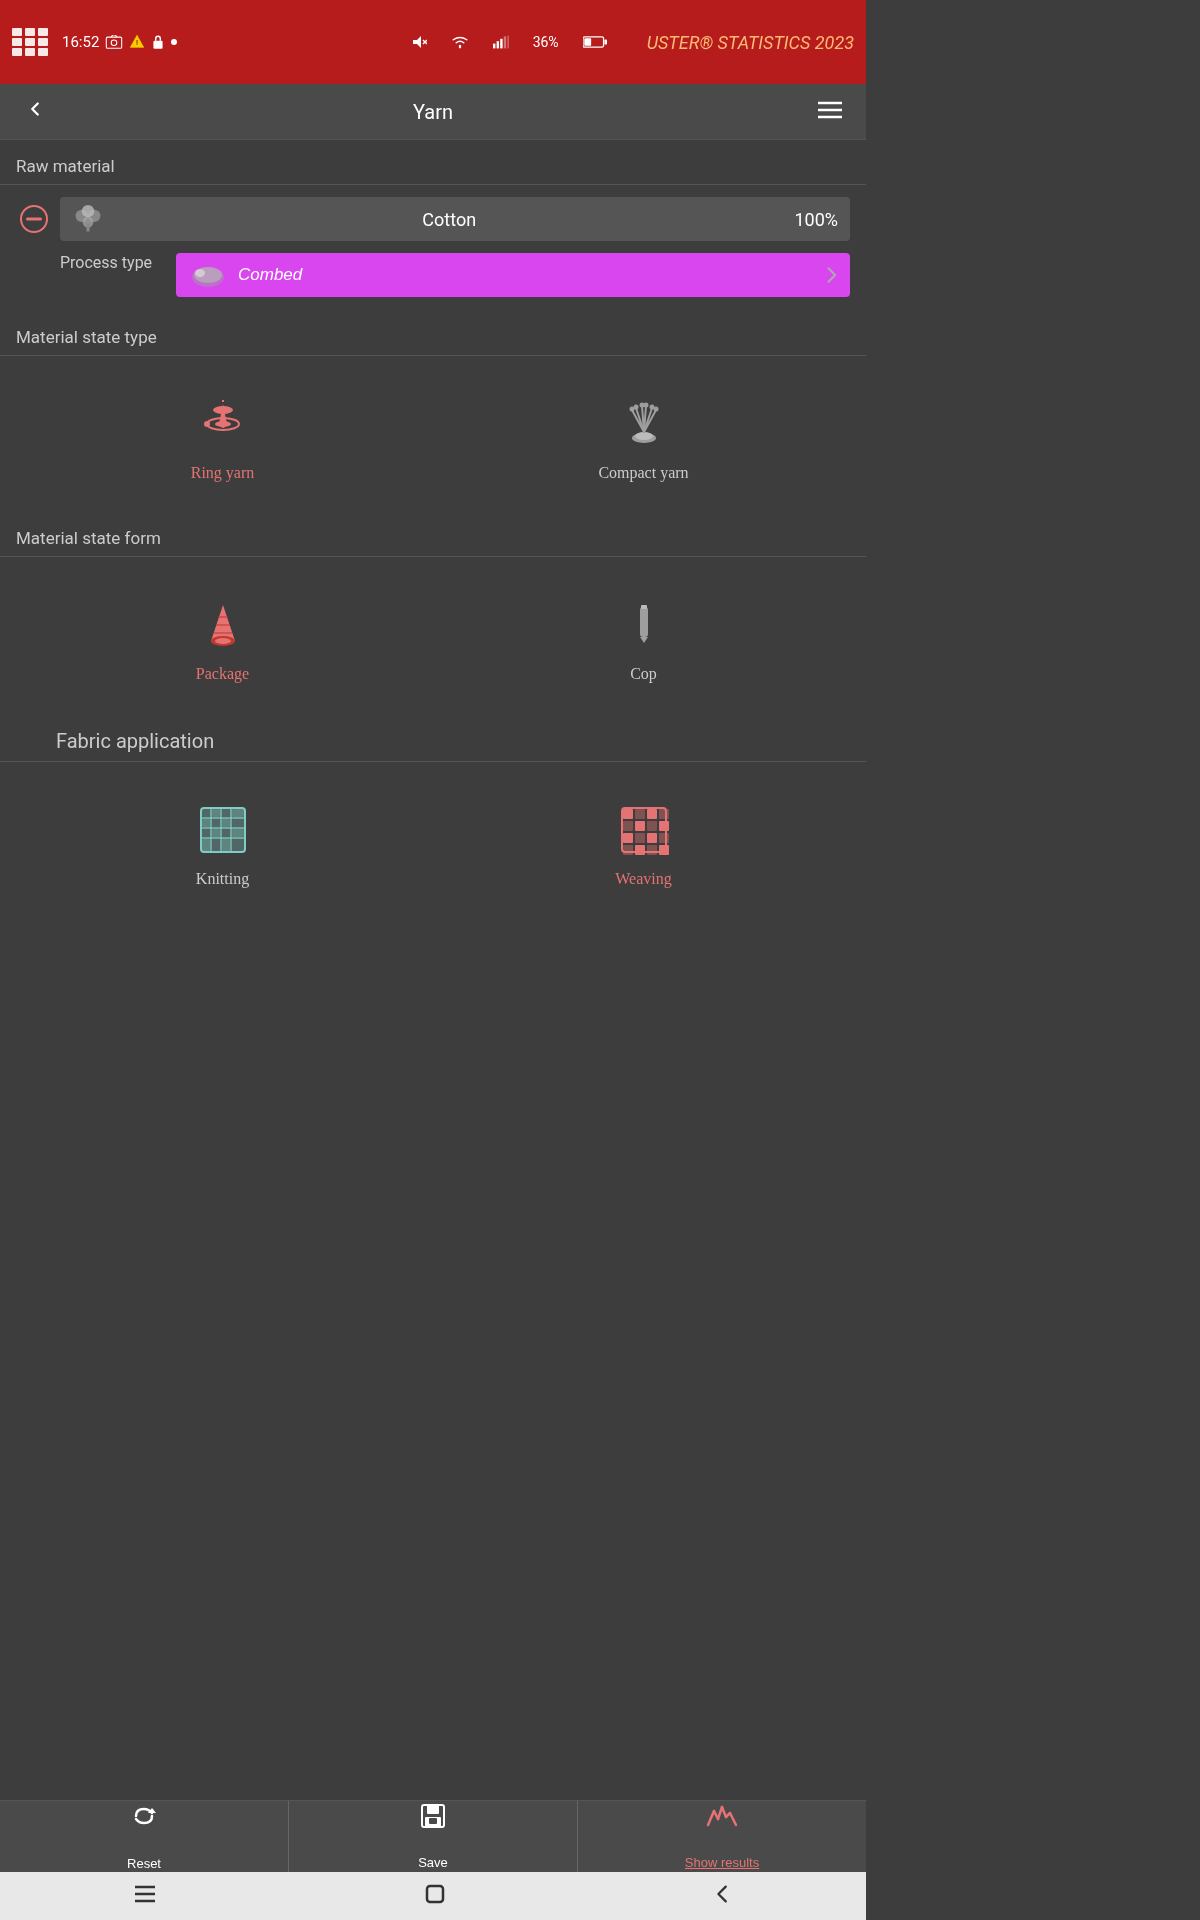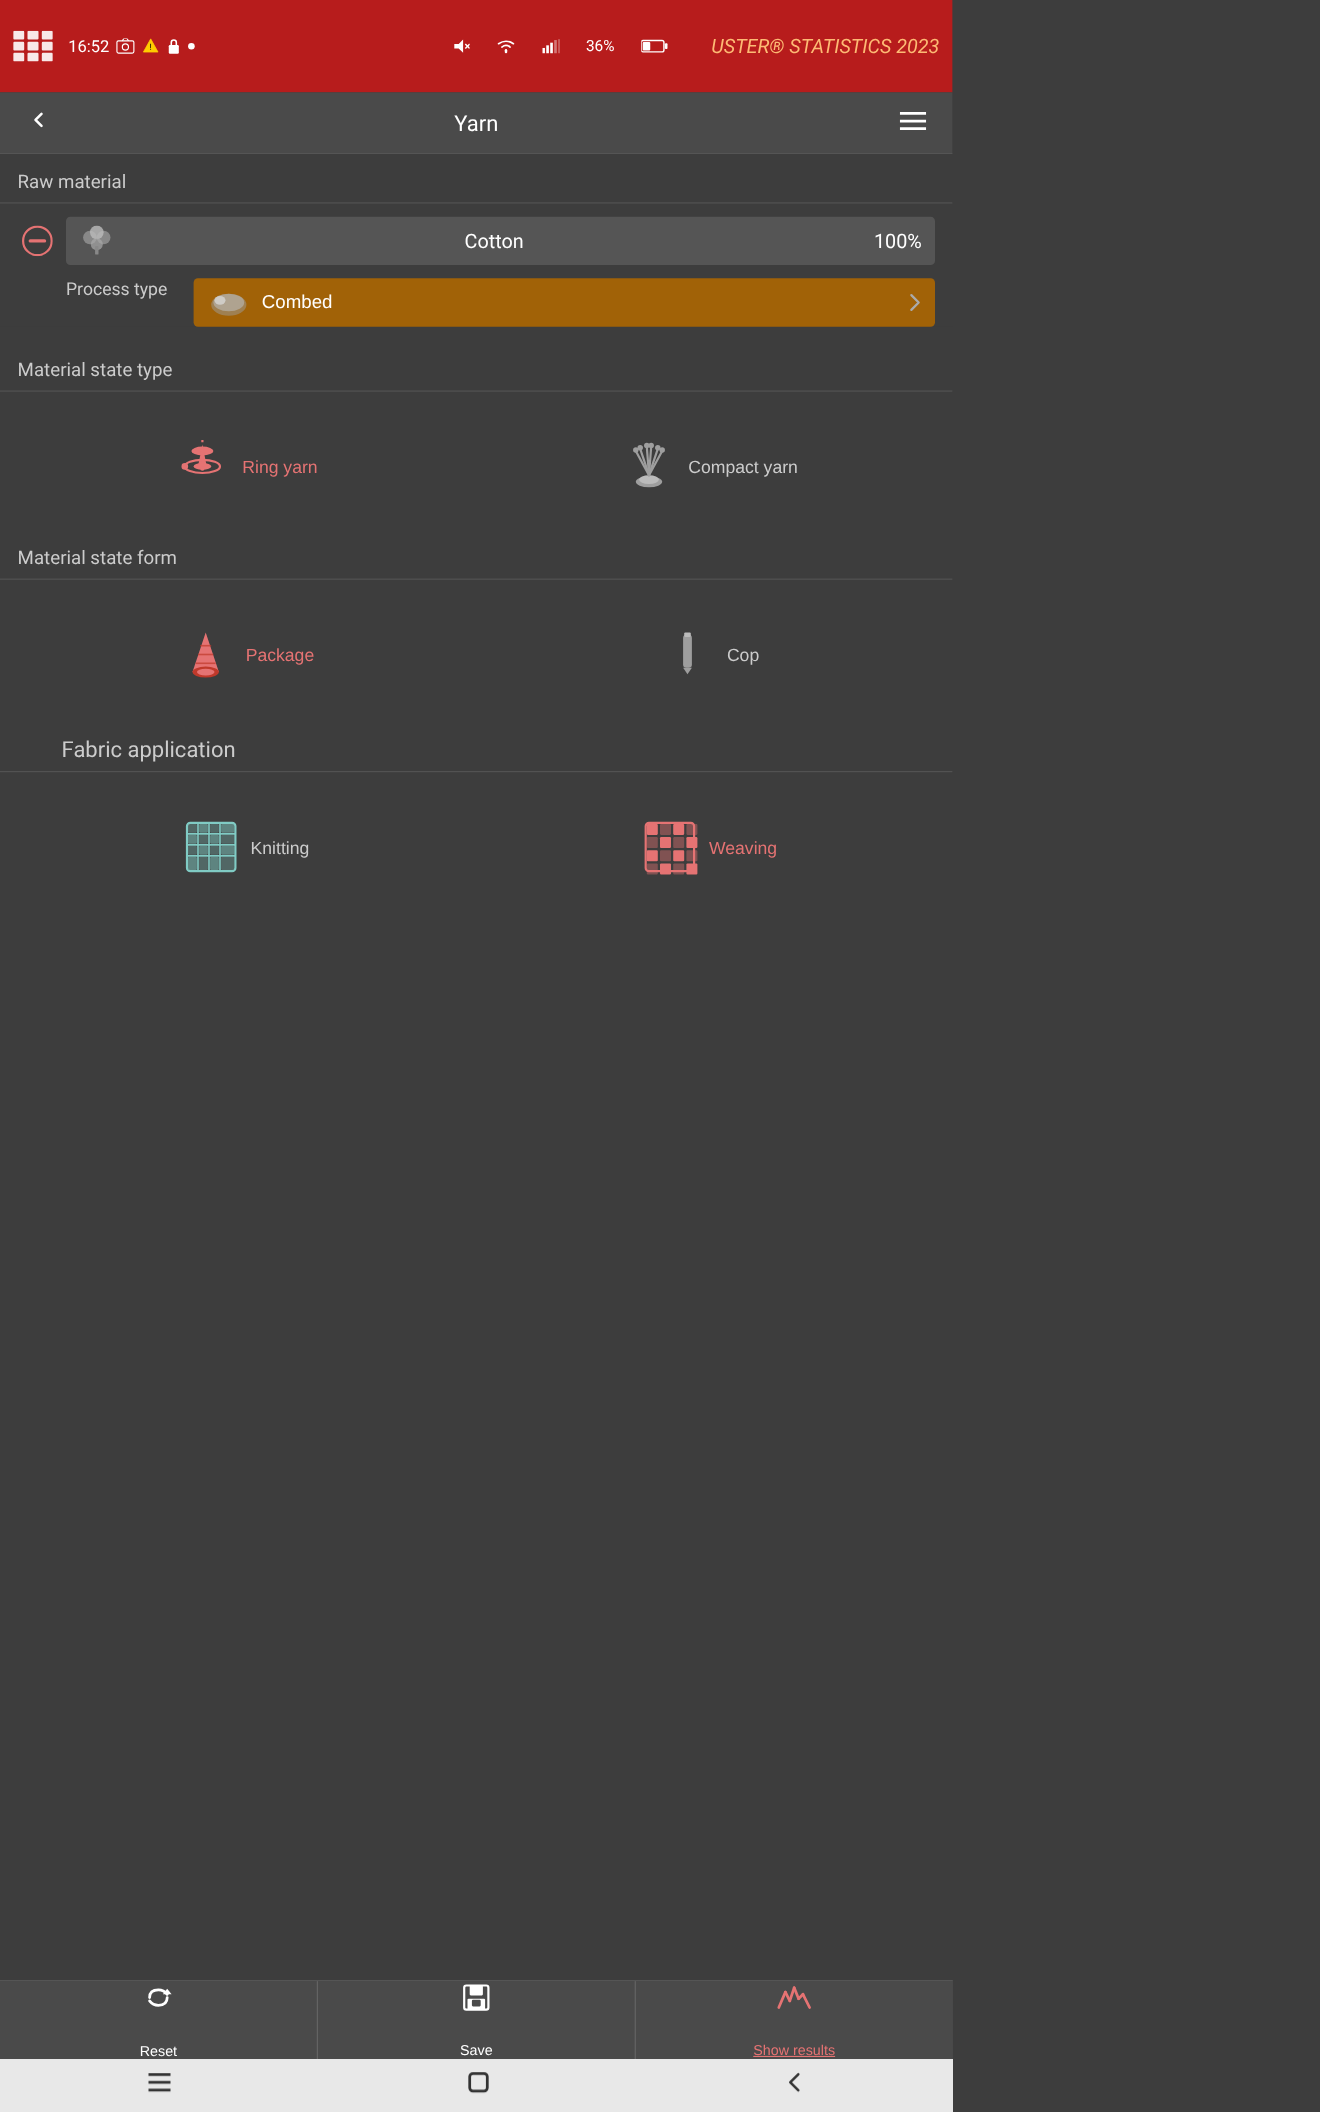--- a/index.html
+++ b/index.html
@@ -107,56 +107,58 @@
       margin: 8px 16px 16px 60px;
       gap: 16px;
     }
     .process-type-label {
       font-size: 16px;
       color: #ccc;
       min-width: 100px;
     }
     .process-type-selector {
       flex: 1;
-      background: #a16207;
+      background: #d946ef;
       border-radius: 4px;
       padding: 8px 12px;
       display: flex;
       align-items: center;
       gap: 10px;
       cursor: pointer;
       border: none;
       color: #fff;
       font-size: 17px;
       justify-content: space-between;
+      font-style: italic;
     }
 
     
     .icon-grid {
       display: flex;
       flex-direction: row;
       flex-wrap: wrap;
       padding: 16px;
       gap: 8px;
     }
     .icon-item {
       flex: 1;
       min-width: 140px;
       display: flex;
-      flex-direction: row;
+      flex-direction: column;
       align-items: center;
       justify-content: center;
       padding: 16px 8px;
       cursor: pointer;
       border-radius: 8px;
       background: none;
       border: none;
       color: #ccc;
       font-size: 16px;
       gap: 8px;
+      font-family: Liberation Serif, serif;
     }
     .icon-item.active {
       color: #e57373;
     }
     .icon-item .icon-img {
       width: 56px;
       height: 56px;
       display: flex;
       align-items: center;
       justify-content: center;

